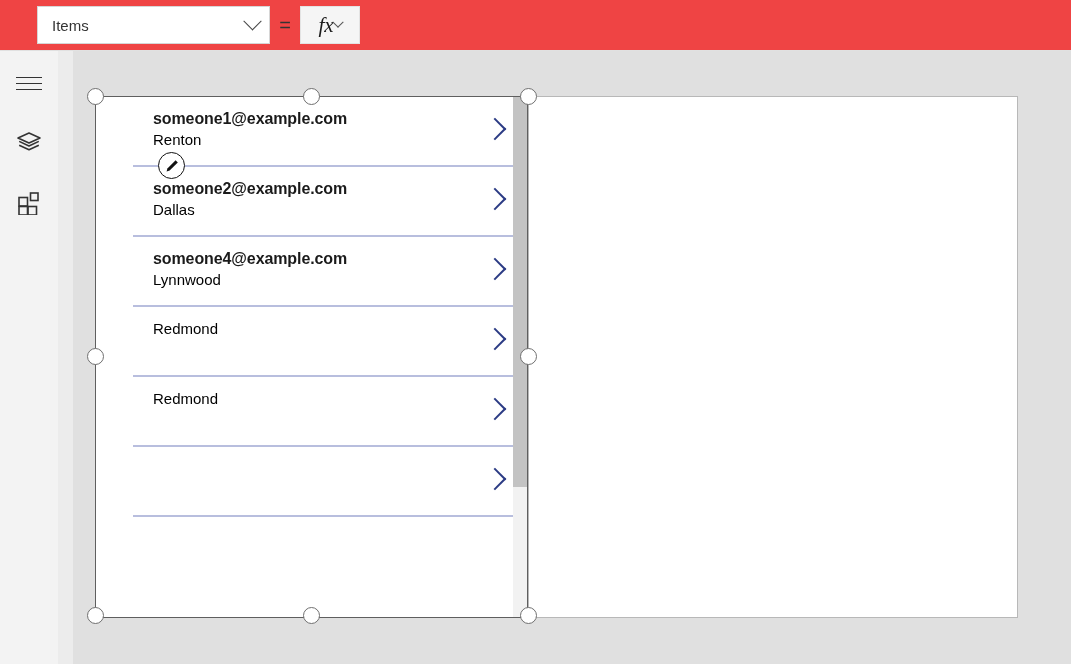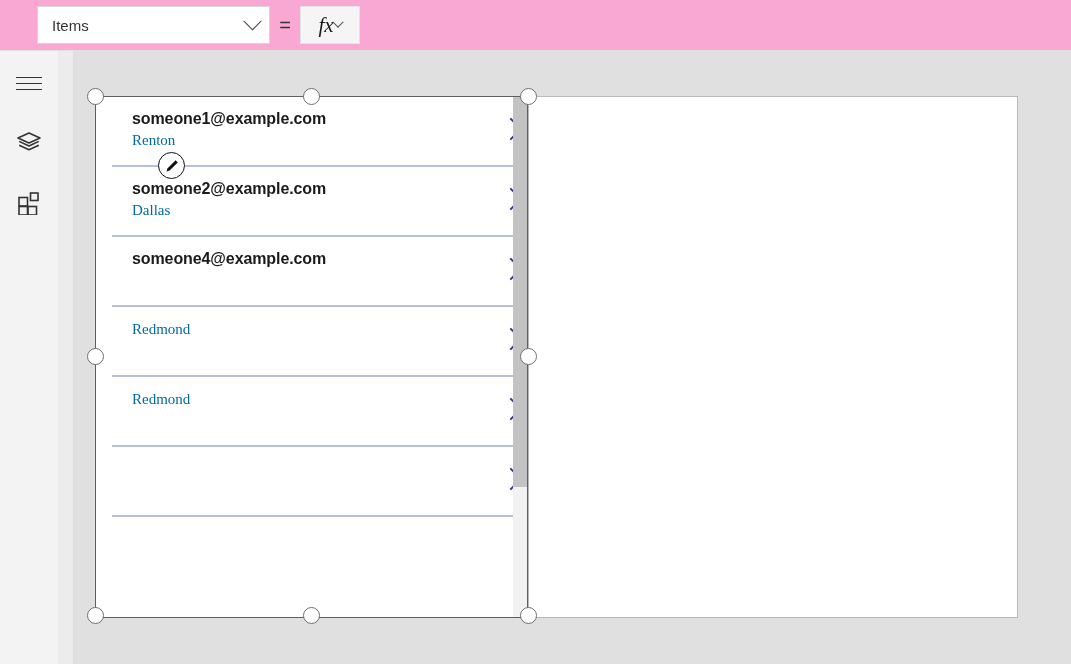--- a/index.html
+++ b/index.html
@@ -7,21 +7,21 @@
     width: 1071px; height: 664px;
     overflow: hidden;
     background: #ffffff;
     font-family: "Liberation Sans", sans-serif;
   }
 
   
   #formula-bar {
     position: absolute; left: 0; top: 0;
     width: 1071px; height: 51px;
-    background: #f9a8d4;
+    background: #ef4444;
     border-bottom: 1px solid #e1e1e1;
     display: flex; align-items: center;
   }
   #property-select {
     margin-left: 37px;
     width: 233px; height: 38px;
     border: 1px solid #d6d6d6;
     background: #ffffff;
     display: flex; align-items: center;
     padding: 0 10px 0 14px;
@@ -115,44 +115,45 @@
   
   #gallery {
     position: absolute;
     left: 37px; top: 45px;
     width: 433px; height: 522px;
     background: #ffffff;
     border: 1px solid #5f5f5f;
     overflow: hidden;
   }
   #gallery-list {
-    position: absolute; left: 16px; top: 0;
+    position: absolute; left: 0; top: 0;
     width: 419px;
+    padding-left: 37px;
   }
   .gallery-item {
     position: relative;
     height: 70px;
     background: #ffffff;
     border-bottom: 2px solid #b8bede;
     padding: 11px 0 0 20px;
     cursor: pointer;
   }
   .item-title {
     font-size: 16px;
     font-weight: bold;
     color: #1a1a1a;
     letter-spacing: -0.1px;
     line-height: 21px;
     font-family: "Liberation Sans", sans-serif;
   }
   .item-subtitle {
     font-size: 15px;
-    color: #0369a1;
+    color: #000000;
     line-height: 22px;
-    font-family: Liberation Serif, serif;
+    font-family: Liberation Sans, sans-serif;
   }
   .item-chevron {
     position: absolute;
     right: 12px; top: 24px;
     width: 16px; height: 16px;
     border-top: 2.6px solid #2b3b84;
     border-right: 2.6px solid #2b3b84;
     transform: rotate(45deg);
   }
 
@@ -259,20 +260,21 @@
           <div class="item-subtitle">Renton</div>
           <div class="item-chevron"></div>
         </div>
         <div class="gallery-item">
           <div class="item-title">someone2@example.com</div>
           <div class="item-subtitle">Dallas</div>
           <div class="item-chevron"></div>
         </div>
         <div class="gallery-item">
           <div class="item-title">someone4@example.com</div>
+          <div class="item-subtitle">Lynnwood</div>
           <div class="item-chevron"></div>
         </div>
         <div class="gallery-item">
           <div class="item-subtitle">Redmond</div>
           <div class="item-chevron"></div>
         </div>
         <div class="gallery-item">
           <div class="item-subtitle">Redmond</div>
           <div class="item-chevron"></div>
         </div>

